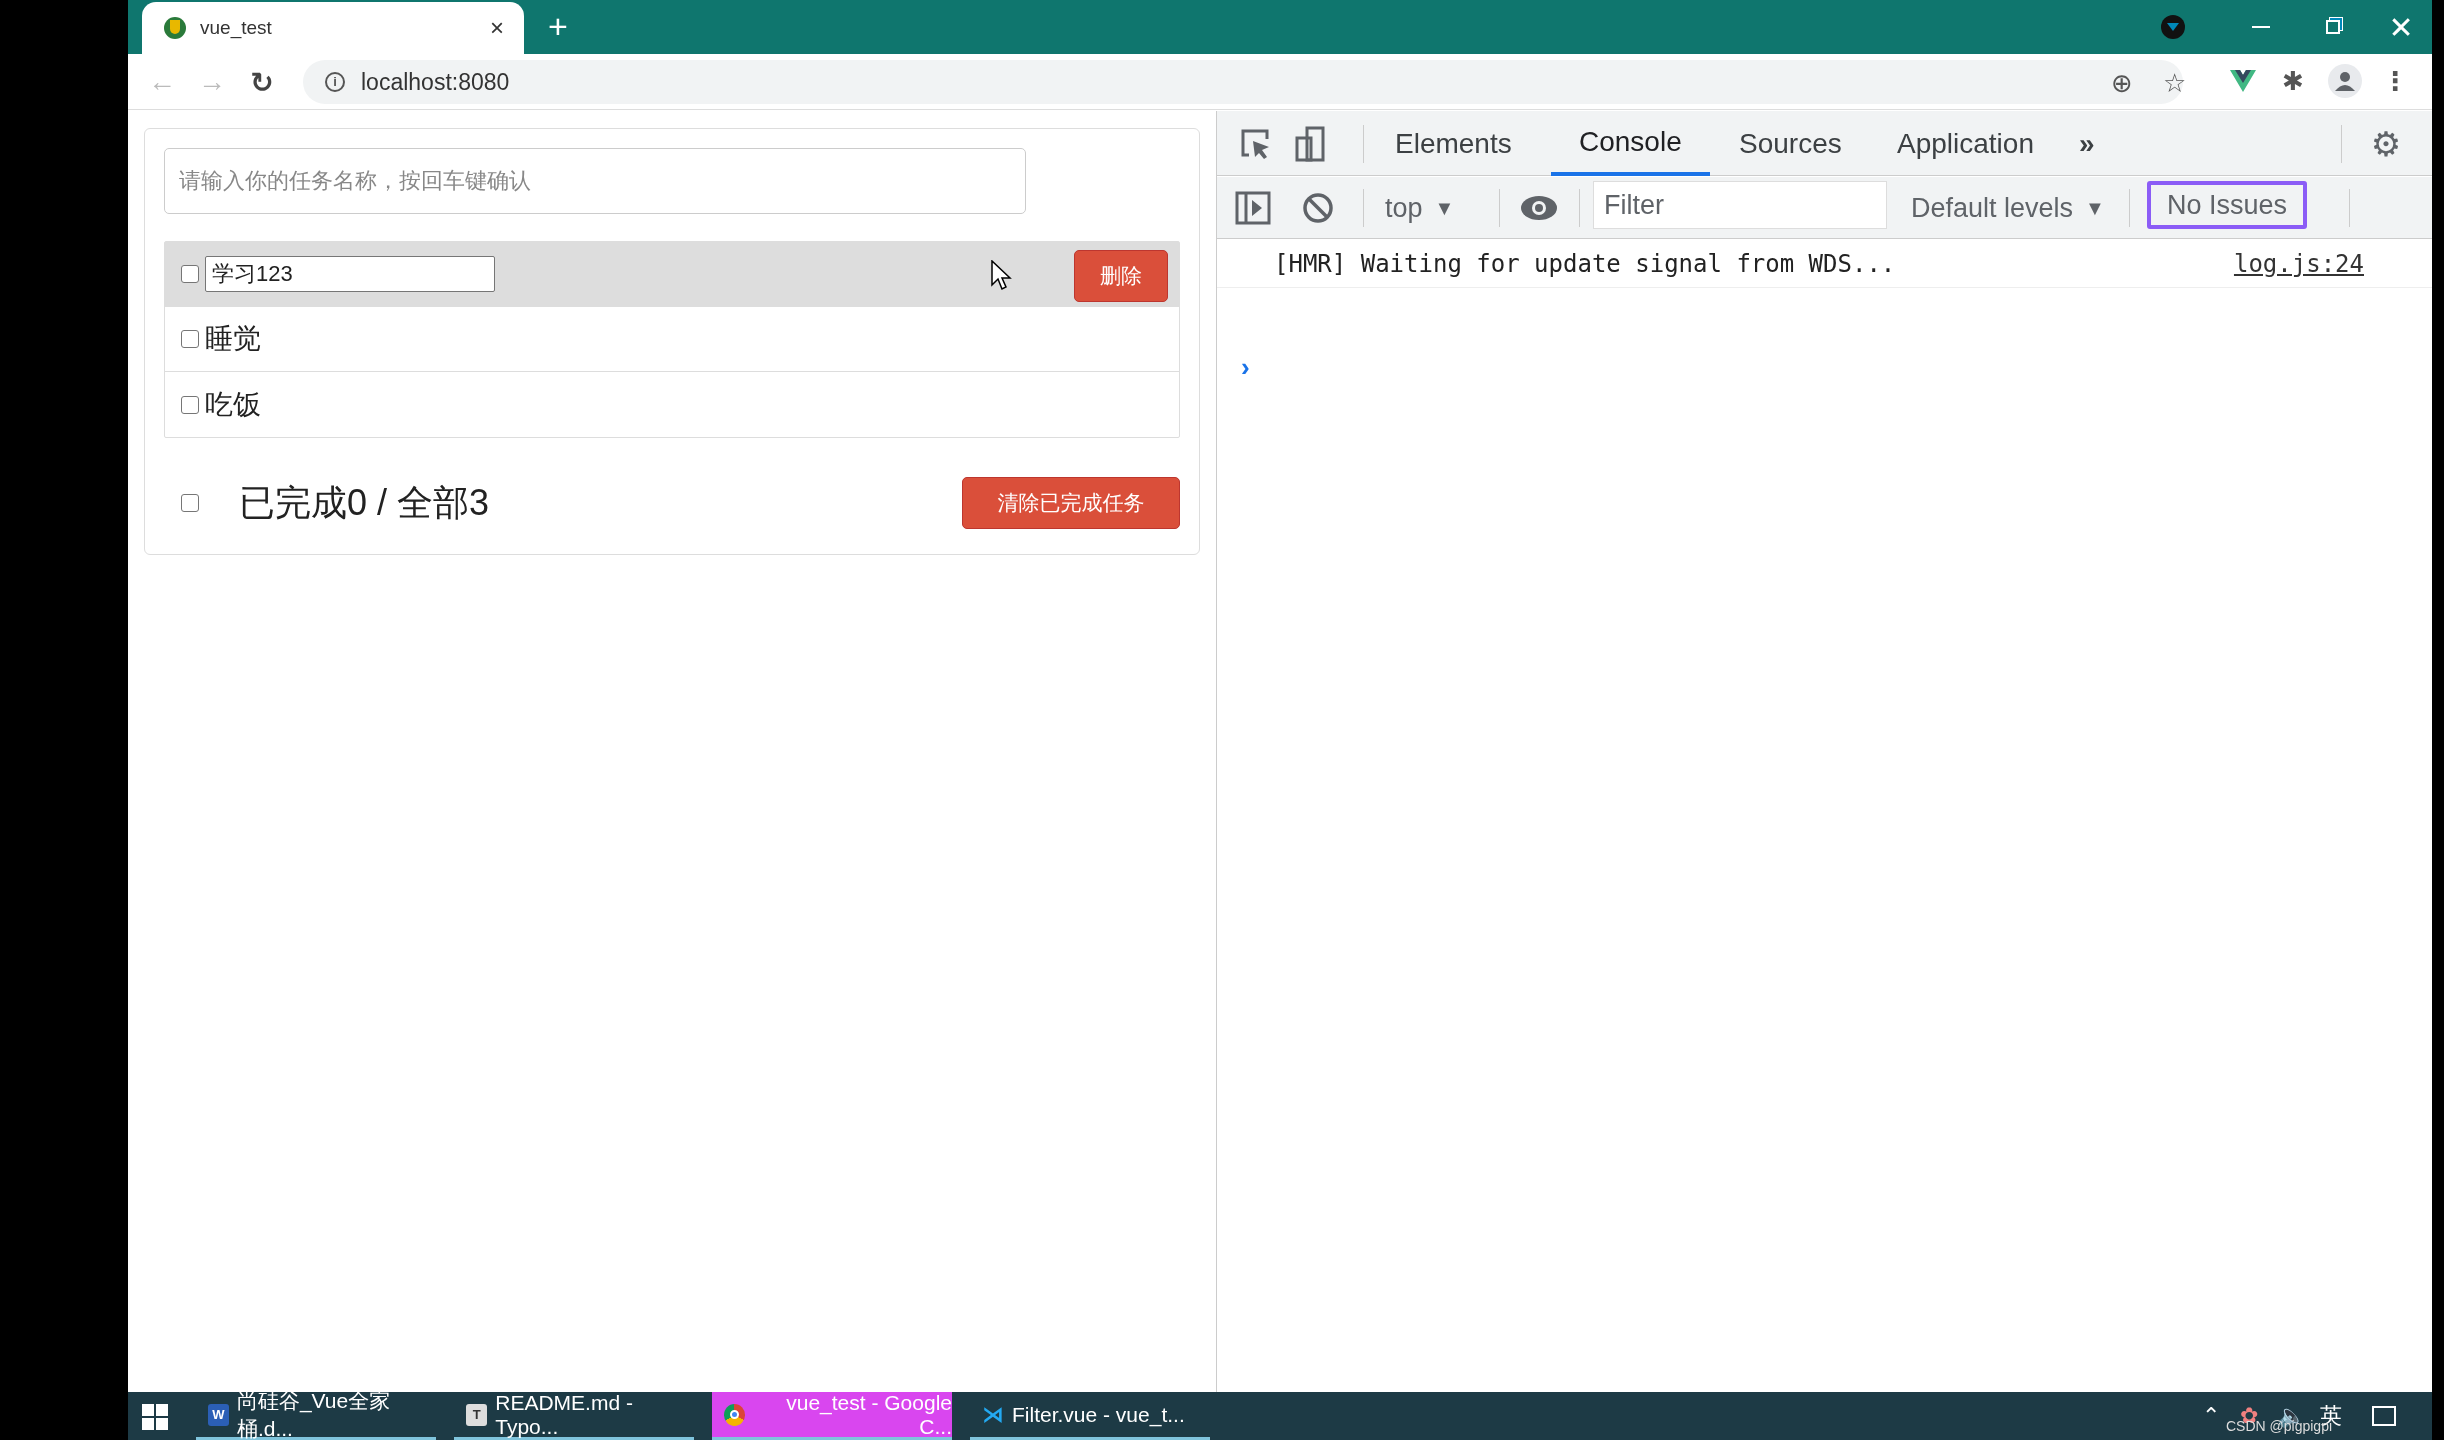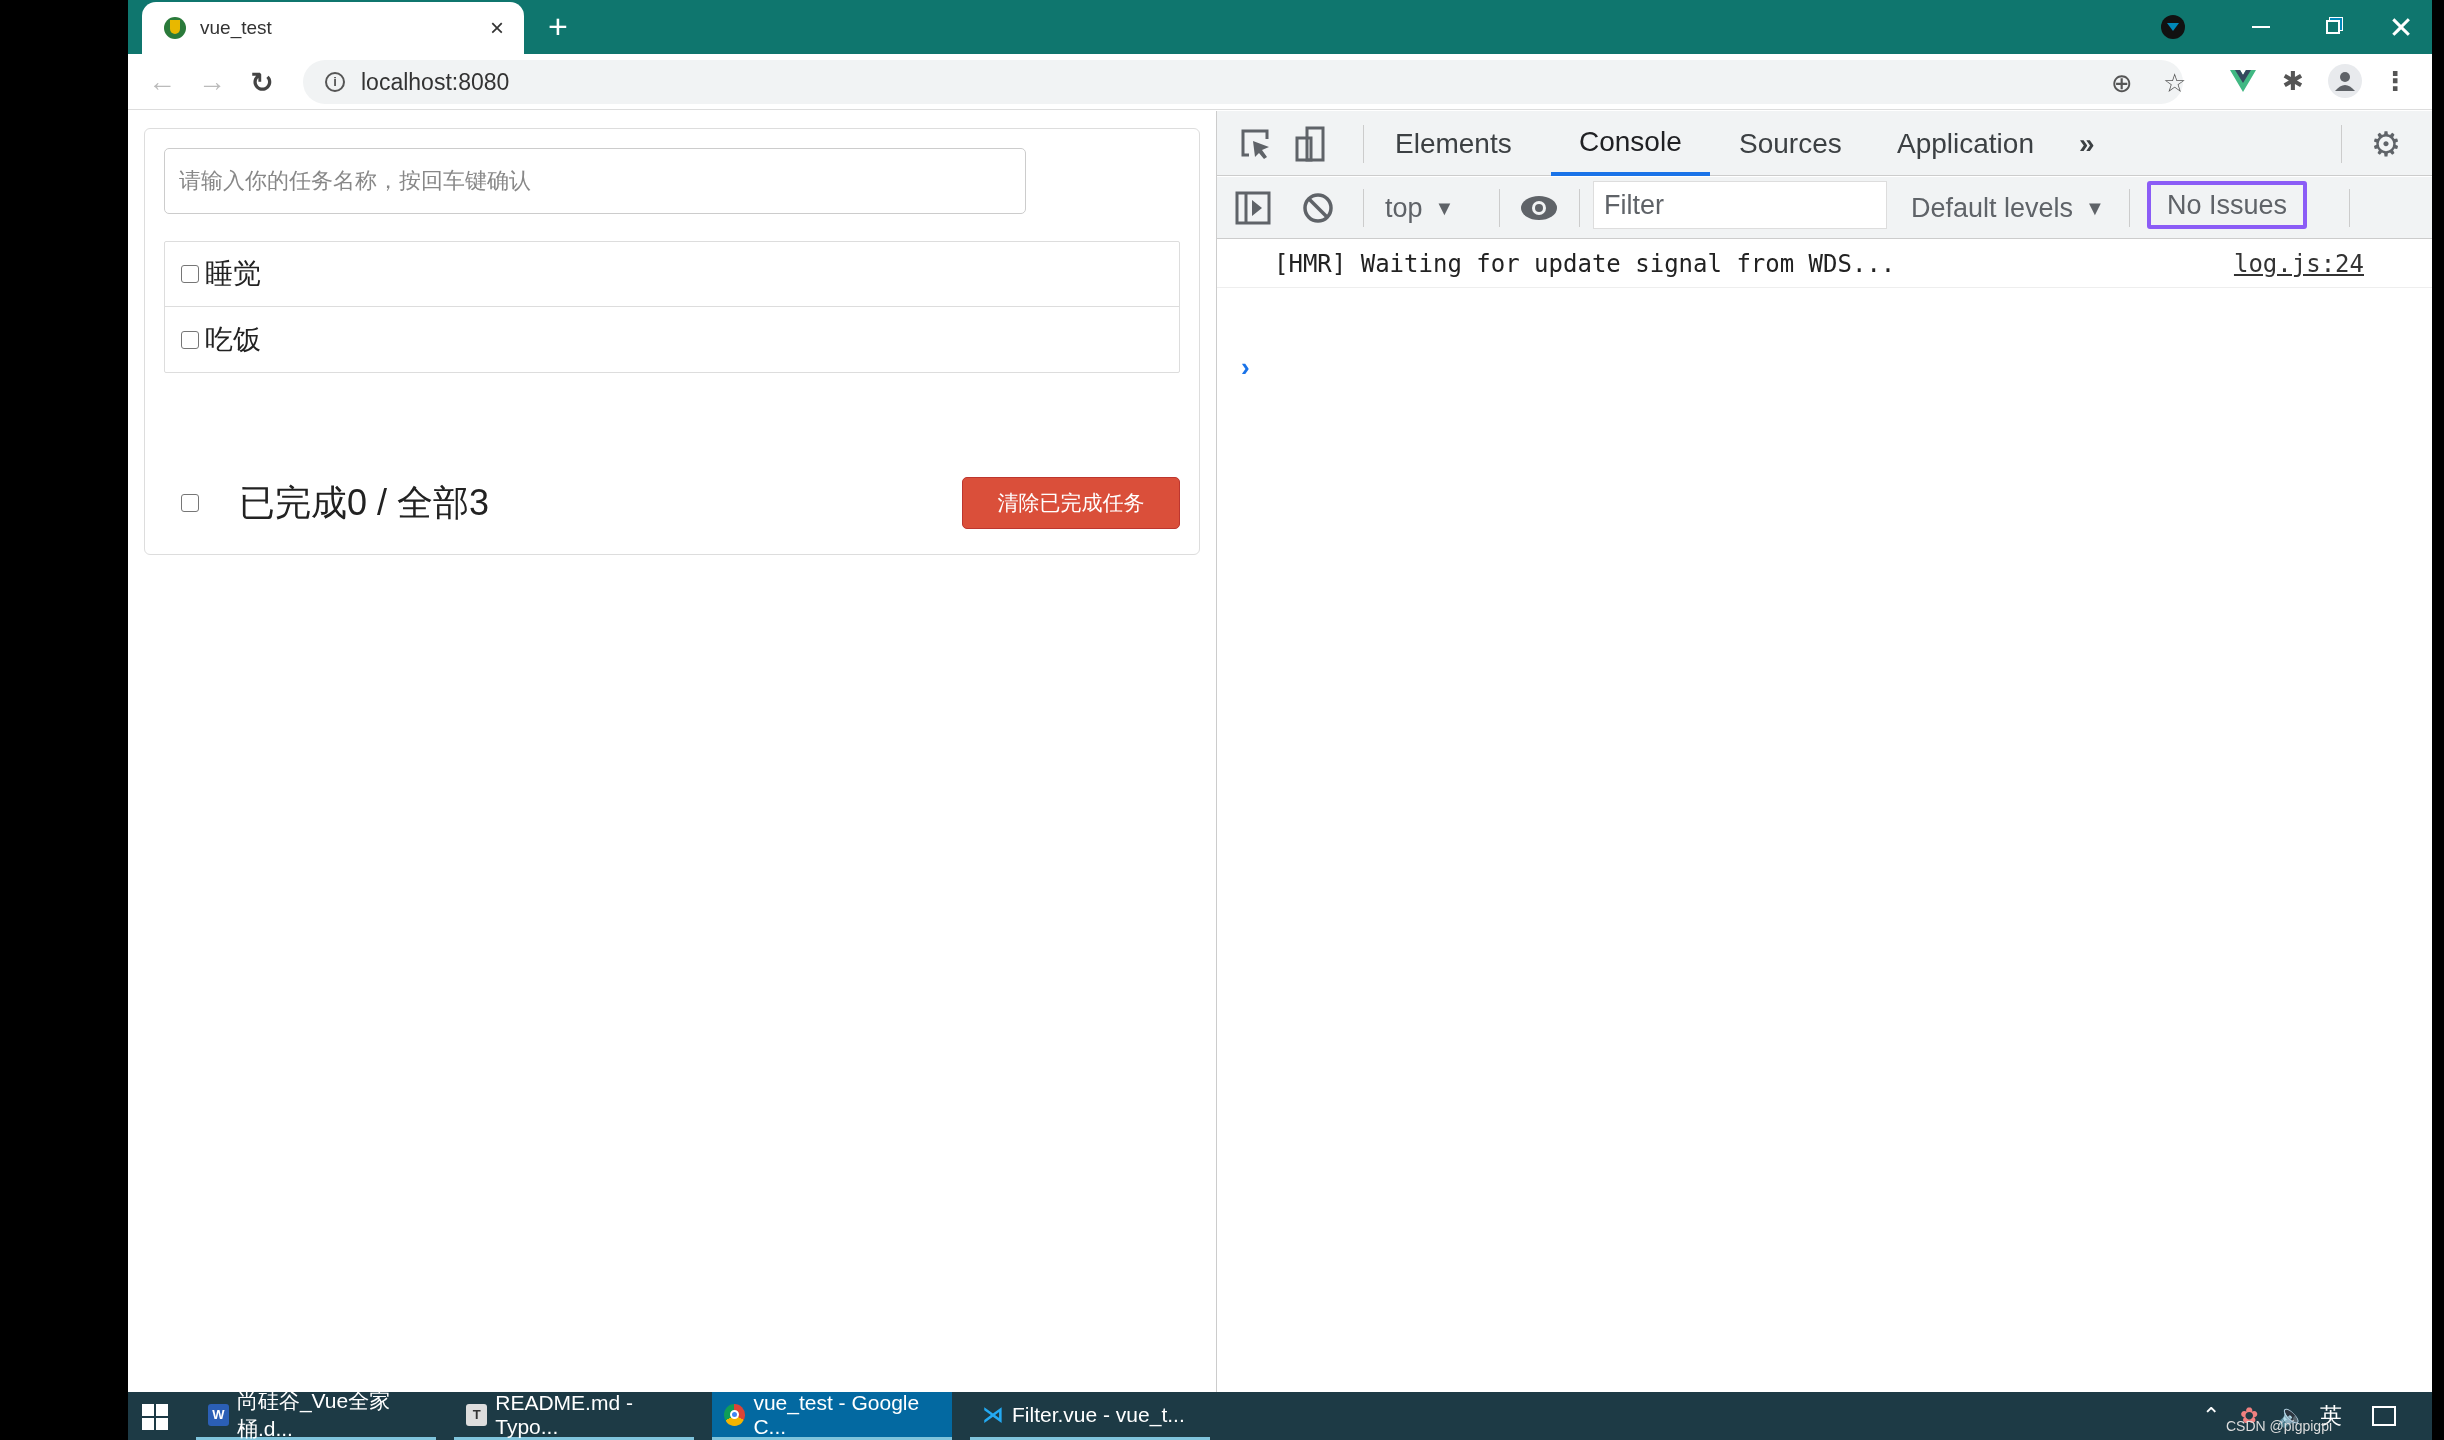--- a/index.html
+++ b/index.html
@@ -65,21 +65,21 @@
   .badge { padding: 4px 14px; color: #fff; }
   .badge.dark { background: #35495e; border-radius: 4px 0 0 4px; }
   .badge.green { background: #41b883; border-radius: 0 4px 4px 0; }
   .prompt { position: absolute; left: 24px; top: 112px; color: #1a73e8; font-size: 26px; font-weight: bold; }
 
   
   .taskbar { position: absolute; left: 0; top: 1392px; width: 2304px; height: 48px; background: #1d3a45; }
   .tb-start { position: absolute; left: 14px; top: 12px; width: 26px; height: 26px; display: grid; grid-template-columns: 1fr 1fr; gap: 2px; cursor: pointer; }
   .tb-start span { background: #fff; }
   .tb-app { position: absolute; top: 0; height: 48px; display: flex; align-items: center; padding-left: 12px; color: #fff; font-size: 21px; cursor: pointer; border-bottom: 3px solid #7fc4dc; }
-  .tb-app.active { background: #0369a1; }
+  .tb-app.active { background: #d946ef; text-align: right; }
   .tb-app .ico { width: 22px; height: 22px; margin-right: 8px; border-radius: 3px; font-size: 13px; font-weight: bold; display: flex; align-items: center; justify-content: center; }
   .tray { position: absolute; top: 0; height: 48px; display: flex; align-items: center; color: #fff; font-size: 22px; }
   .watermark { position: absolute; left: 2226px; top: 1418px; font-size: 14px; color: #ddd; }
 </style>
 </head>
 <body>
 
 <div class="screen">
 
   <div class="titlebar">
@@ -137,20 +137,28 @@
       </div>
   </div>
 
   <div class="page">
     <div class="todo-card">
       <div class="todo-header">
         <input type="text" placeholder="请输入你的任务名称，按回车键确认" style="">
       </div>
 
       <div class="todo-list">
+        <div class="todo-item hover">
+          <span class="cb"></span>
+          <input class="edit-input" type="text" value="学习123" style="">
+          <button class="btn-danger del-btn">删除</button>
+          <svg class="cursor" style="position:absolute;left:826px;top:18px;width:22px;height:32px;" viewBox="0 0 22 32">
+              <path d="M1 1 L1 25 L7 19 L11 29 L15 27 L11 18 L19 18 Z" fill="#fff" stroke="#000" stroke-width="1.5"></path>
+            </svg>
+        </div>
         <div class="todo-item">
           <span class="cb"></span>
           <span class="text">睡觉</span>
         </div>
         <div class="todo-item">
           <span class="cb"></span>
           <span class="text">吃饭</span>
         </div>
       </div>
 

